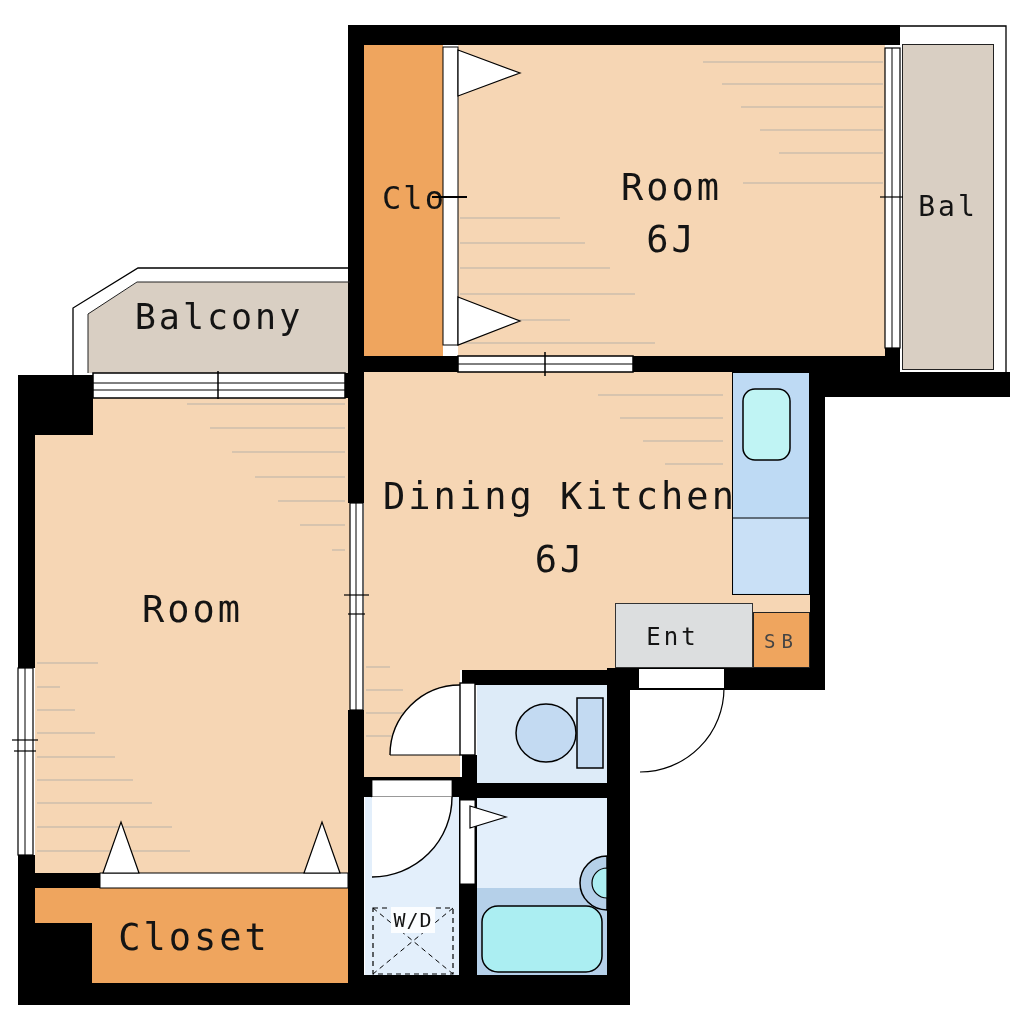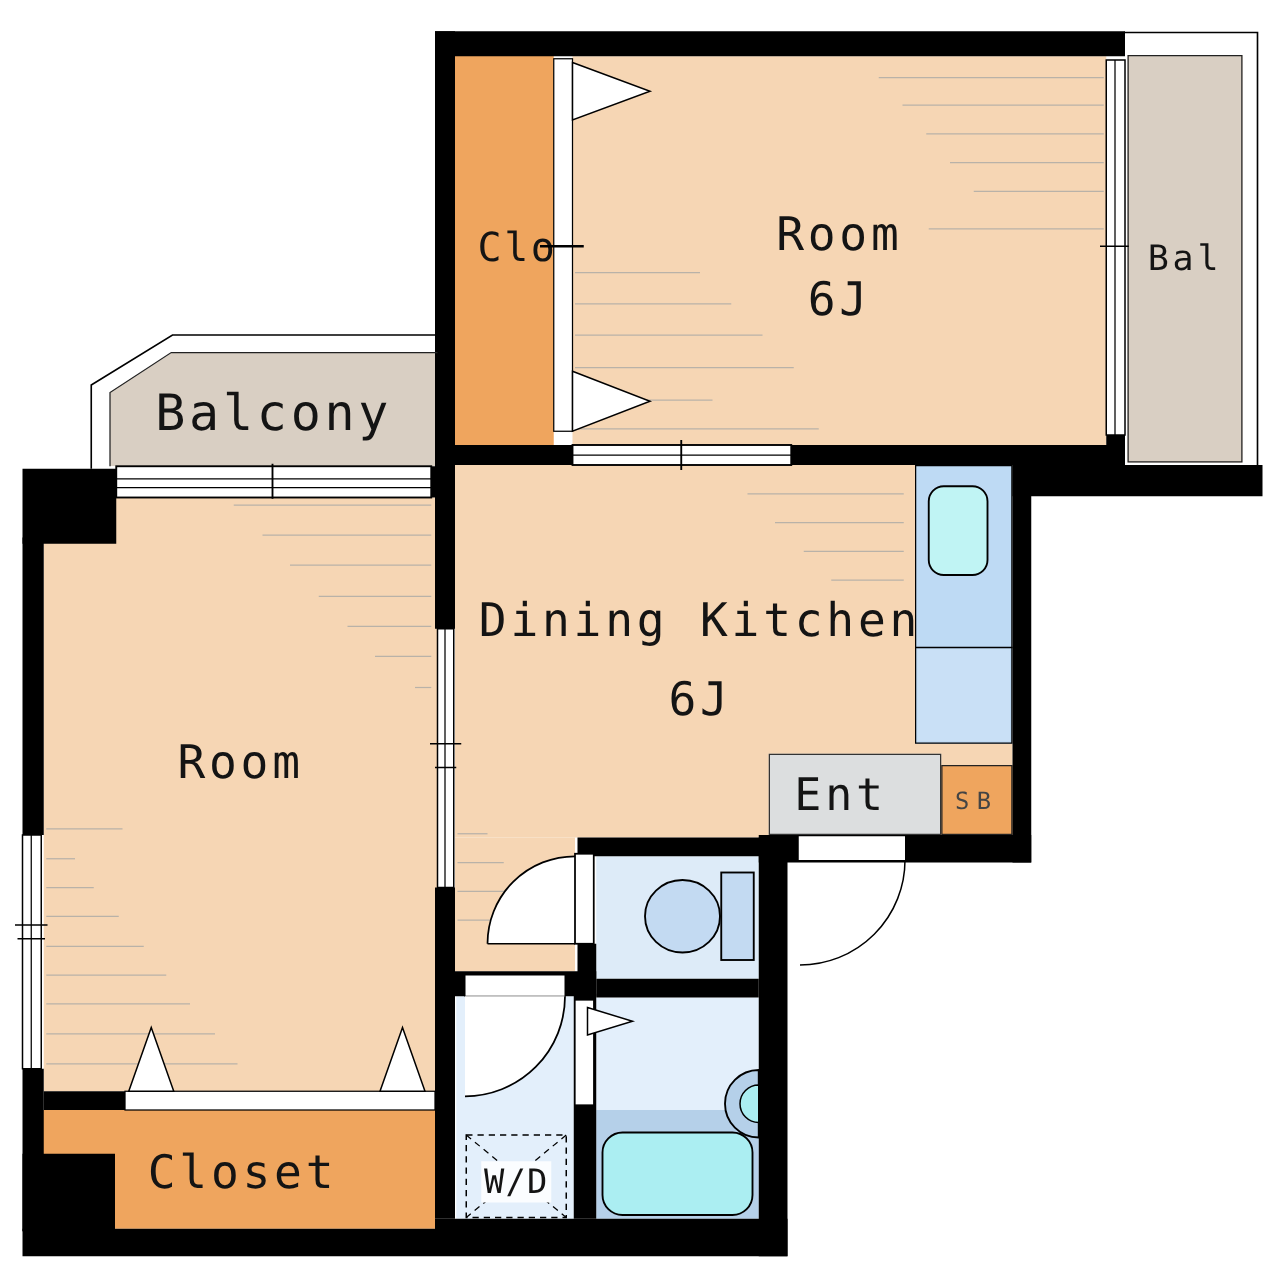--- a/index.html
+++ b/index.html
@@ -163,22 +163,22 @@
     <rect x="373" y="908" width="80" height="66" fill="none" stroke="#000" stroke-width="1.2" stroke-dasharray="5 4"></rect>
     <line x1="373" y1="908" x2="453" y2="974" stroke="#000" stroke-width="1" stroke-dasharray="5 4"></line>
     <line x1="453" y1="908" x2="373" y2="974" stroke="#000" stroke-width="1" stroke-dasharray="5 4"></line>
   </svg>
 
   <div class="lbl" style="left:458px;top:168px;width:427px">Room</div>
   <div class="lbl" style="left:458px;top:220px;width:427px">6J</div>
   <div class="lbl" style="left:902px;top:187px;width:92px;font-size:28px">Bal</div>
   <div class="lbl" style="left:364px;top:178px;width:100px;font-size:32px;letter-spacing:2px">Clo</div>
   <div class="a" style="left:432px;top:196px;width:35px;height:2px;background:#000"></div>
-  <div class="lbl" style="left:88px;top:311px;width:262px;font-size:40px">Balcony</div>
+  <div class="lbl" style="left:88px;top:297px;width:262px;font-size:35px">Balcony</div>
   <div class="lbl" style="left:35px;top:590px;width:315px">Room</div>
   <div class="lbl" style="left:364px;top:477px;width:392px">Dining Kitchen</div>
   <div class="lbl" style="left:364px;top:540px;width:392px">6J</div>
-  <div class="lbl" style="left:615px;top:617px;width:115px;font-size:36px">Ent</div>
+  <div class="lbl" style="left:615px;top:617px;width:115px;font-size:24px">Ent</div>
   <div class="lbl" style="left:753px;top:629px;width:57px;font-size:19px;line-height:24px;height:24px;letter-spacing:6px;color:#444">SB</div>
   <div class="lbl" style="left:92px;top:918px;width:204px">Closet</div>
-  <div class="lbl" style="left:369px;top:931px;width:88px;font-size:27px;line-height:30px;height:30px;letter-spacing:1px"><span style="background:#fbfdff;padding:1px 2px">W/D</span></div>
+  <div class="lbl" style="left:369px;top:905px;width:88px;font-size:20px;line-height:30px;height:30px;letter-spacing:1px"><span style="background:#fbfdff;padding:1px 2px">W/D</span></div>
 
 </div>
 
 </body></html>

